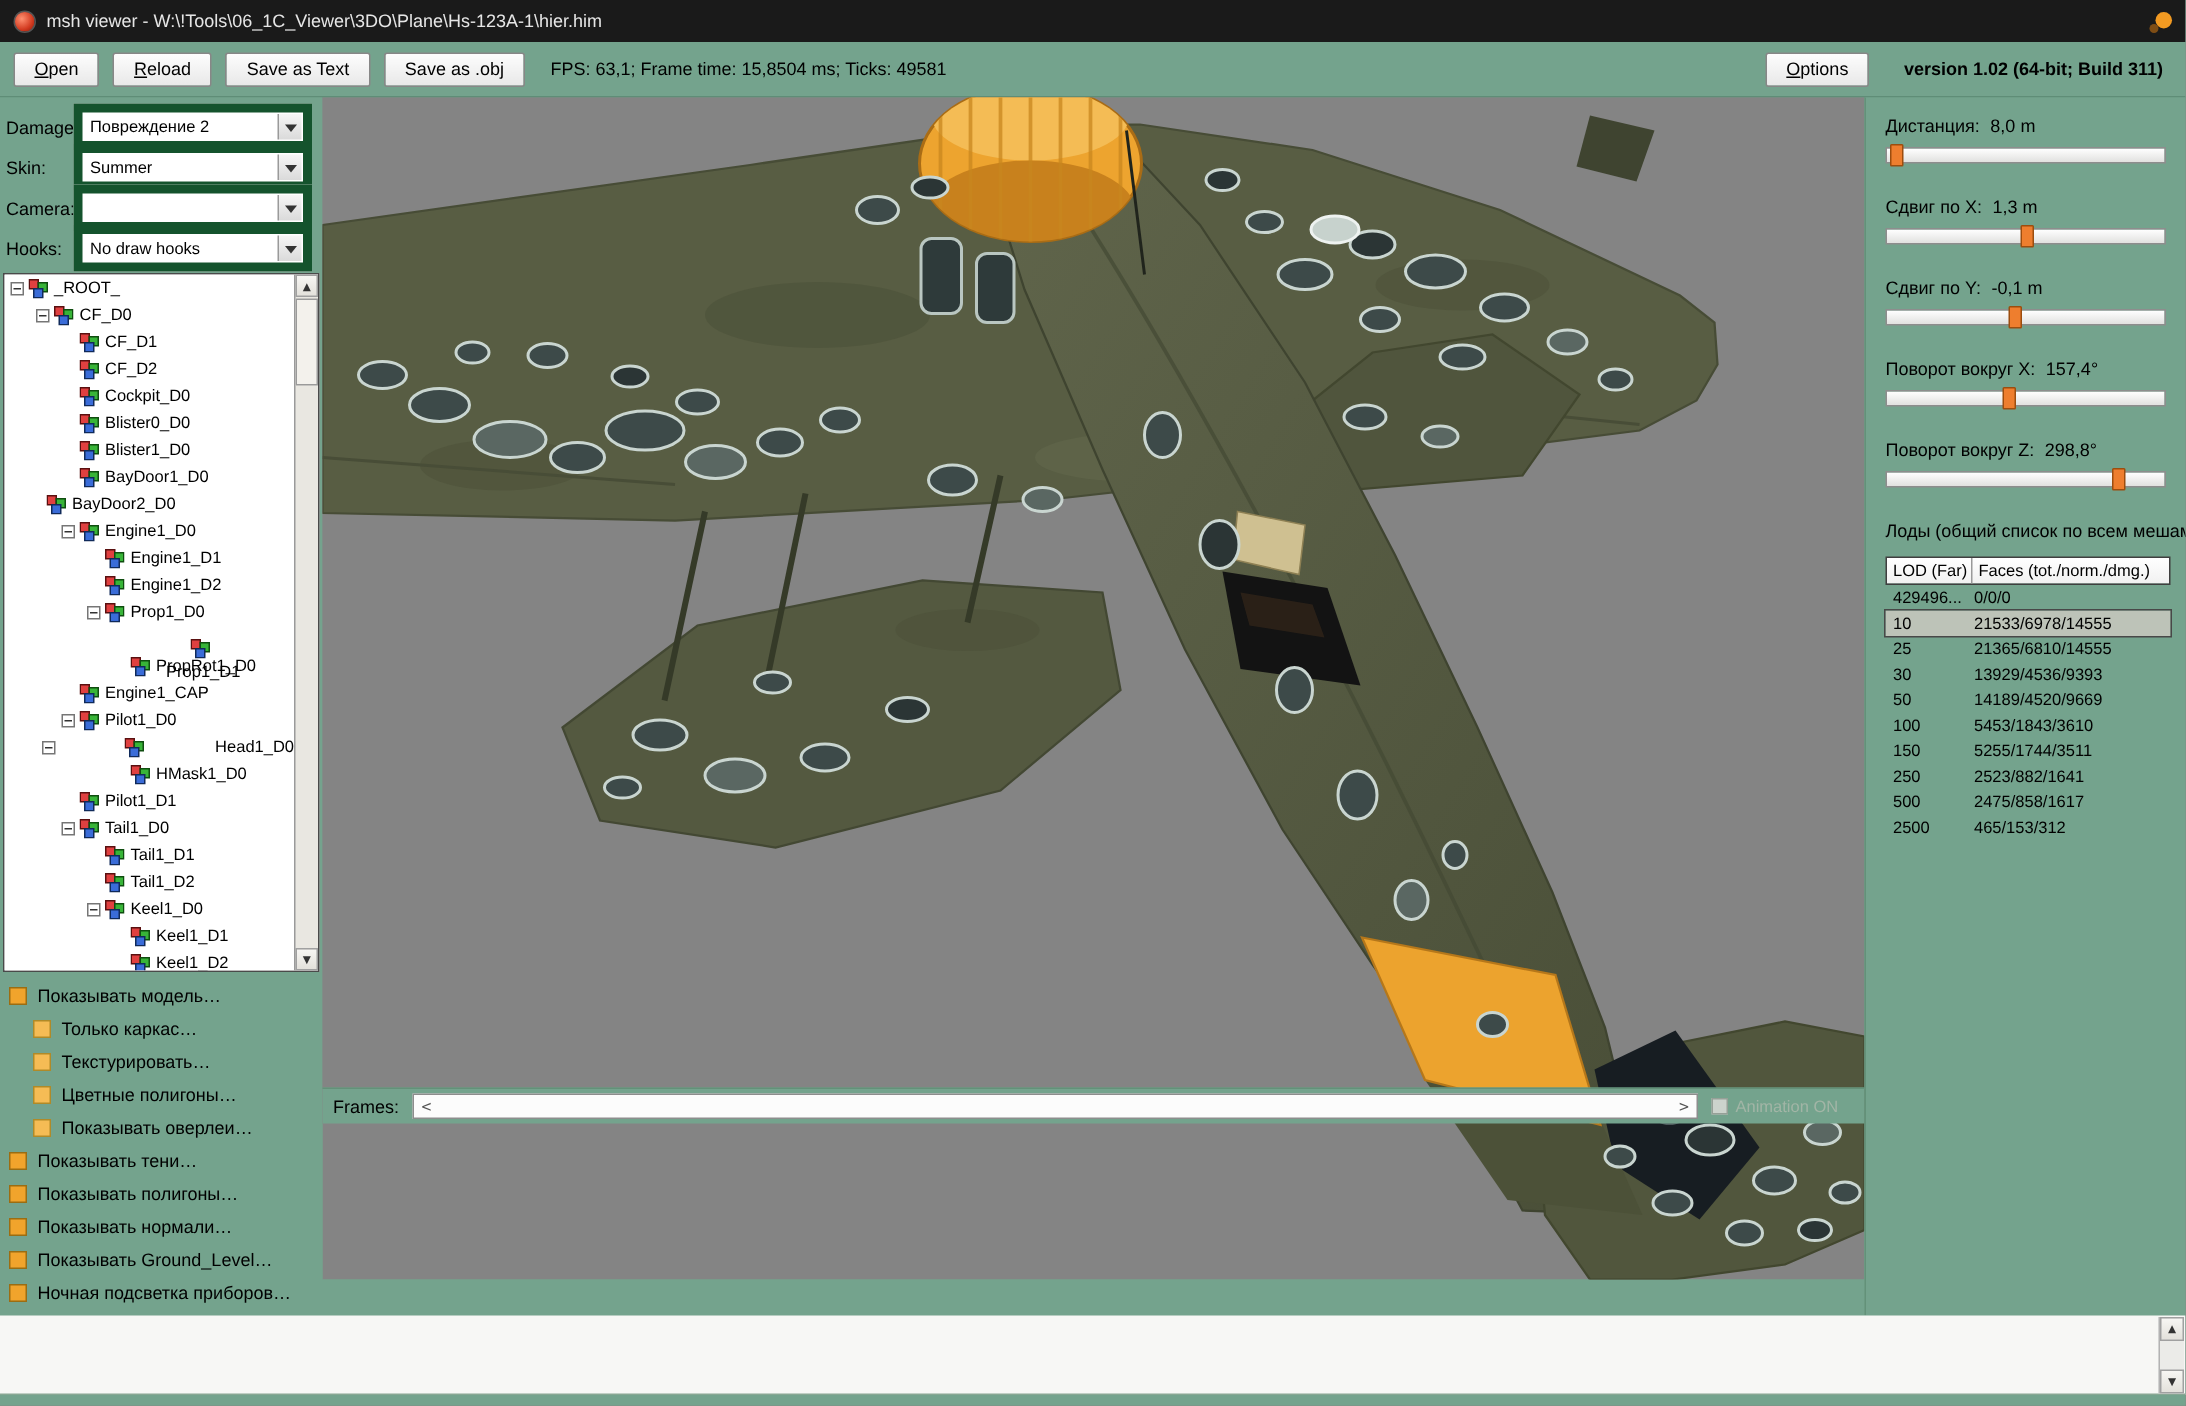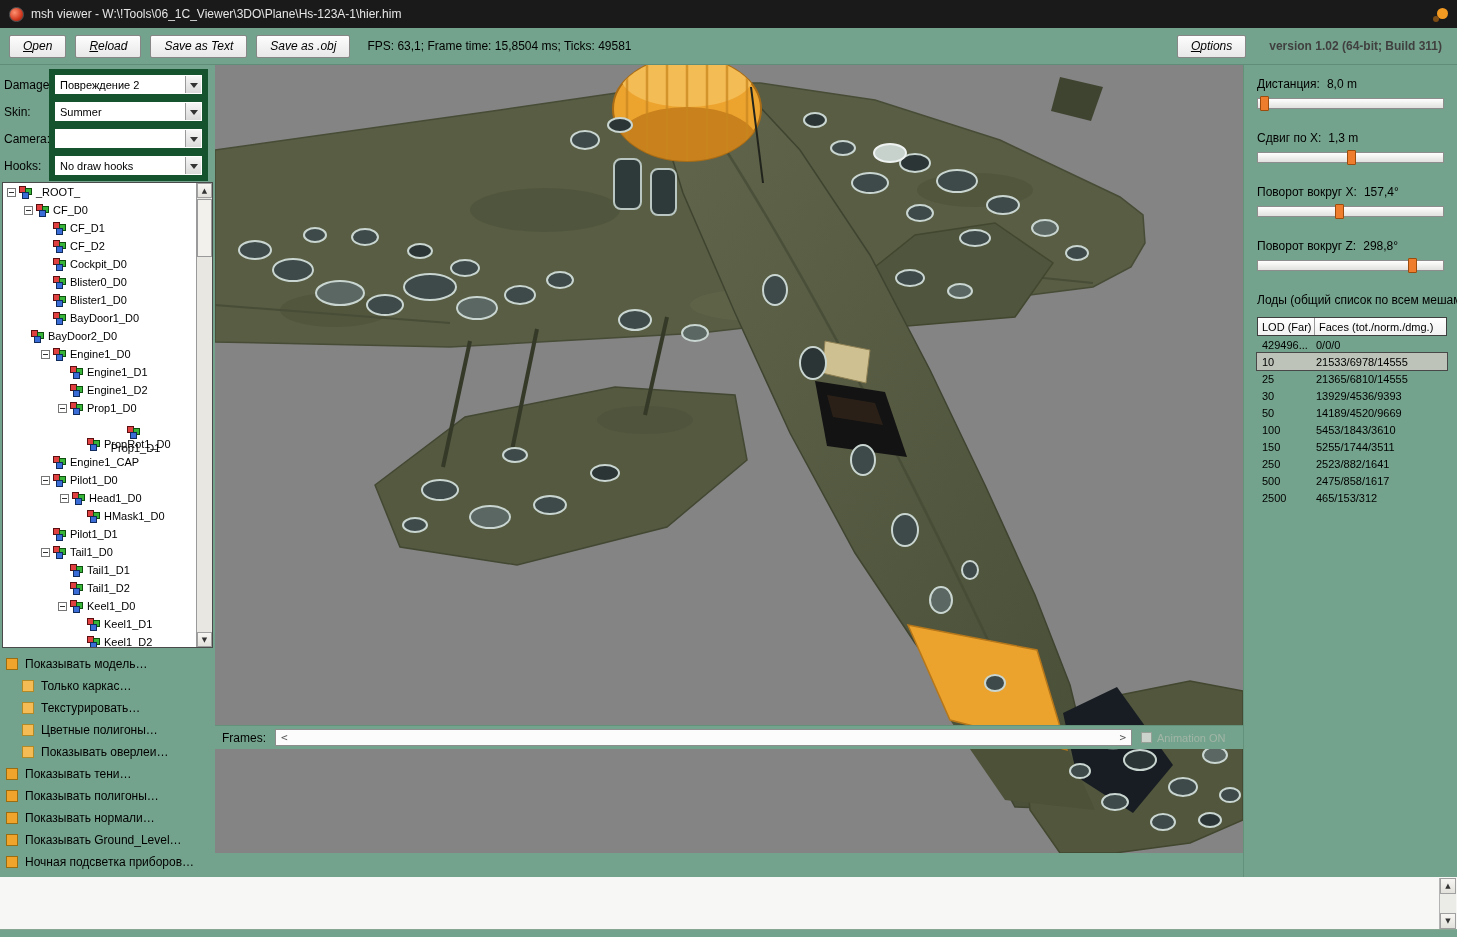--- a/index.html
+++ b/index.html
@@ -12,26 +12,26 @@
     background:radial-gradient(circle at 35% 35%, #ff9070, #d23a20 60%, #801a0a);border:1px solid #555;}
   .title{color:#e6e6e6;font-size:12px;white-space:nowrap;}
   .orb{margin-left:auto;position:relative;width:16px;height:15px;flex:none;}
   .orb .big{position:absolute;right:0;top:1px;width:11px;height:11px;border-radius:50%;background:#f29a22;}
   .orb .small{position:absolute;left:1px;bottom:0;width:6px;height:6px;border-radius:50%;background:#7e4d15;}
 
   
   .toolbar{position:absolute;top:28px;left:0;width:100%;height:37px;background:#74a38d;border-bottom:1px solid #5f8d77;
     display:flex;align-items:center;padding:0 9px;gap:9px;}
   .btn{height:23px;padding:0 13px;background:linear-gradient(#fdfdfd,#e8e8e8);border:1px solid #878787;border-radius:2px;
-    font-size:12px;font-family:inherit;color:#000;cursor:default;font-style:italic;}
+    font-size:12px;font-family:inherit;color:#000;cursor:default;}
   .btn span{display:block;}
   .mn::first-letter{text-decoration:underline;}
   .status{font-size:12px;margin-left:8px;white-space:nowrap;}
   .options-btn{margin-left:auto;}
-  .version{font-size:12px;font-weight:bold;color:#404040;margin:0 6px 0 14px;white-space:nowrap;}
+  .version{font-size:12px;font-weight:bold;color:#000000;margin:0 6px 0 14px;white-space:nowrap;}
 
   
   .left-panel{position:absolute;left:0;top:65px;width:215px;height:812px;background:#74a38d;}
   .fields{padding-top:9px;}
   .field-row{display:flex;align-items:center;height:21px;margin:0 7px 6px 4px;}
   .field-label{width:45px;font-size:12px;flex:none;}
   .dropdown{flex:1;height:31px;background:#fff;border:6px solid #14532d;position:relative;display:flex;align-items:center;
     padding:0 19px 0 5px;font-size:11px;overflow:hidden;white-space:nowrap;}
   .dd-arrow{position:absolute;right:1px;top:1px;bottom:1px;width:16px;background:linear-gradient(#f6f6f6,#dadada);
     border-left:1px solid #9a9a9a;display:flex;align-items:center;justify-content:center;}
@@ -309,21 +309,21 @@
           </div>
           <div class="tree-row" style="padding-left: 38px; text-align: right;">
             <span class="expander"></span>
             <span class="node-icon"><svg width="13" height="13" viewBox="0 0 13 13">
                 <rect x="0.5" y="0.5" width="6" height="6" fill="#e04040" stroke="#5a1010"></rect>
                 <rect x="6.5" y="2.5" width="6" height="6" fill="#38b438" stroke="#0f4d0f"></rect>
                 <rect x="3.5" y="6.5" width="6" height="6" fill="#3a6cd8" stroke="#102a5a"></rect>
               </svg></span>
             <span class="tree-label">Pilot1_D0</span>
           </div>
-          <div class="tree-row" style="padding-left: 57px;">
+          <div class="tree-row" style="padding-left: 25px; justify-content: space-between;">
             <span class="expander"></span>
             <span class="node-icon"><svg width="13" height="13" viewBox="0 0 13 13">
                 <rect x="0.5" y="0.5" width="6" height="6" fill="#e04040" stroke="#5a1010"></rect>
                 <rect x="6.5" y="2.5" width="6" height="6" fill="#38b438" stroke="#0f4d0f"></rect>
                 <rect x="3.5" y="6.5" width="6" height="6" fill="#3a6cd8" stroke="#102a5a"></rect>
               </svg></span>
             <span class="tree-label">Head1_D0</span>
           </div>
           <div class="tree-row" style="padding-left: 72px;">
             <span class="expander invis"></span>
@@ -589,20 +589,26 @@
             <div class="slider-thumb" style="left: calc(3% - 4px);"></div>
           </div>
         </div>
         <div class="slider-group">
           <div class="slider-label">Сдвиг по X:<b>1,3 m</b></div>
           <div class="slider-track">
             <div class="slider-thumb" style="left: calc(50% - 4px);"></div>
           </div>
         </div>
         <div class="slider-group">
+          <div class="slider-label">Сдвиг по Y:<b>-0,1 m</b></div>
+          <div class="slider-track">
+            <div class="slider-thumb" style="left: calc(46% - 4px);"></div>
+          </div>
+        </div>
+        <div class="slider-group">
           <div class="slider-label">Поворот вокруг X:<b>157,4°</b></div>
           <div class="slider-track">
             <div class="slider-thumb" style="left: calc(44% - 4px);"></div>
           </div>
         </div>
         <div class="slider-group">
           <div class="slider-label">Поворот вокруг Z:<b>298,8°</b></div>
           <div class="slider-track">
             <div class="slider-thumb" style="left: calc(83% - 4px);"></div>
           </div>

